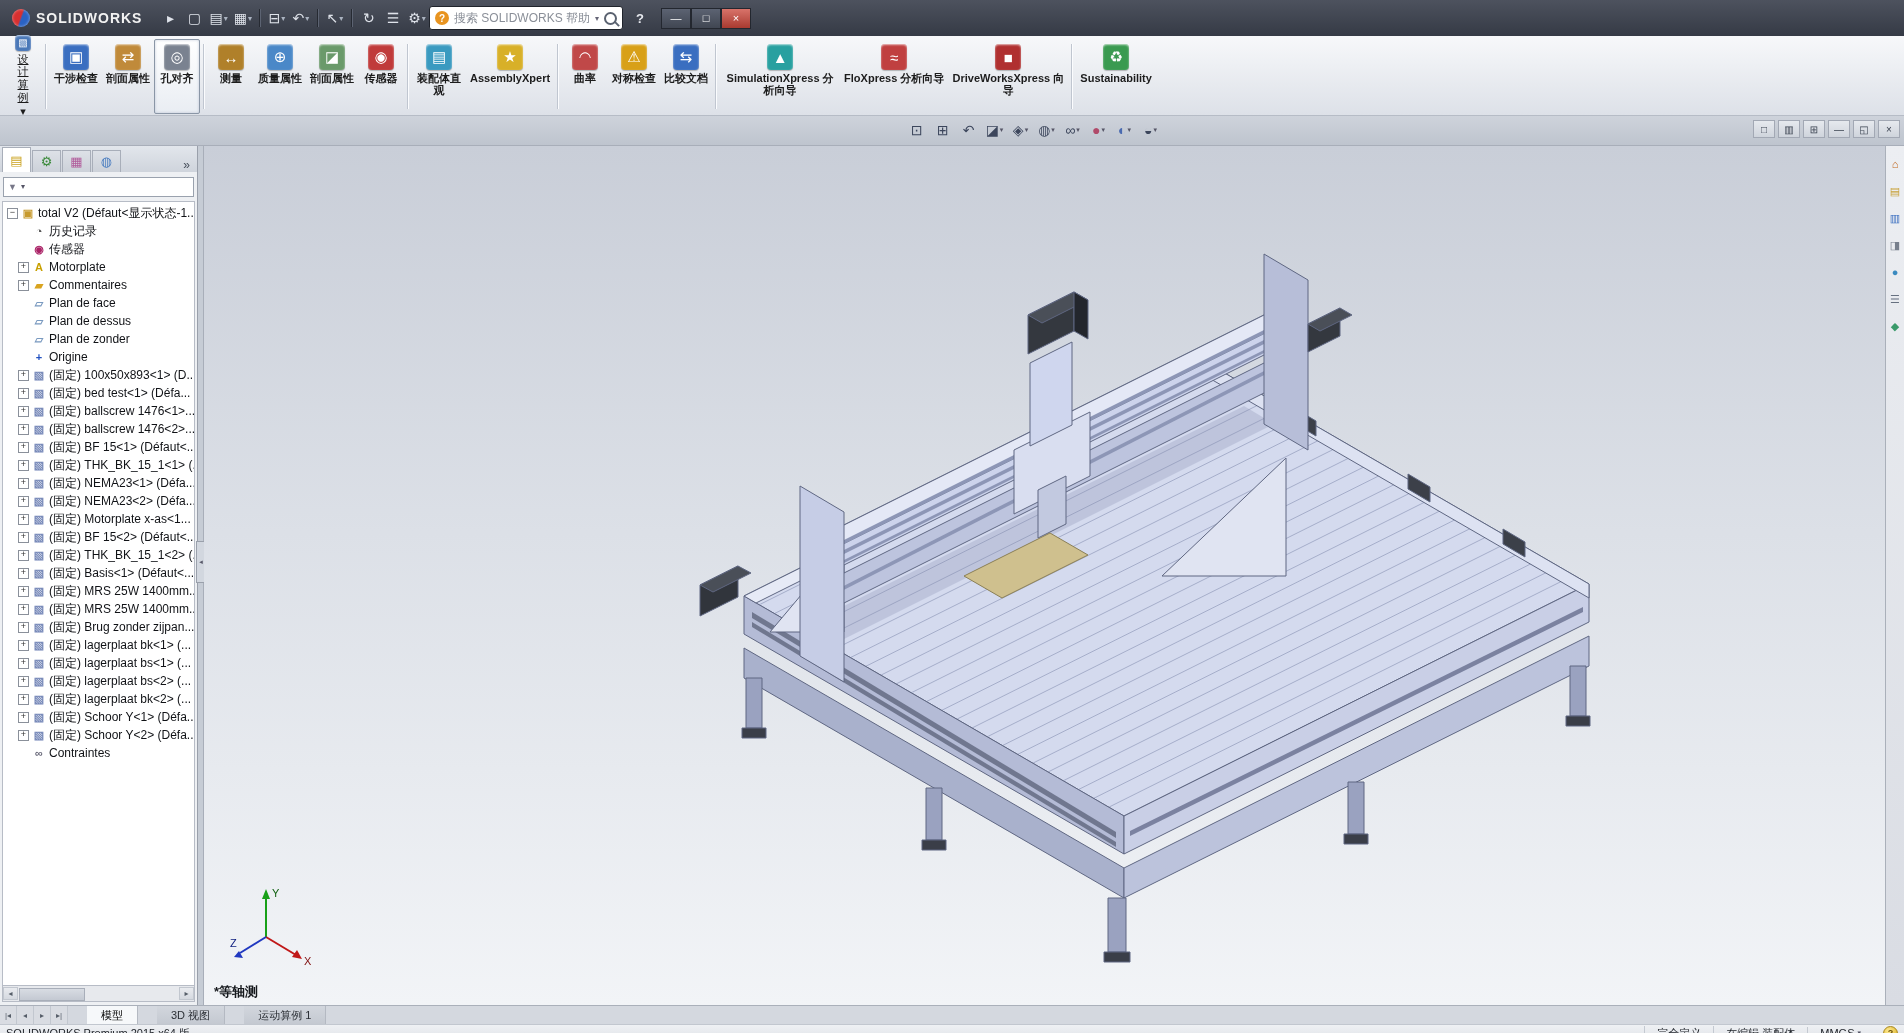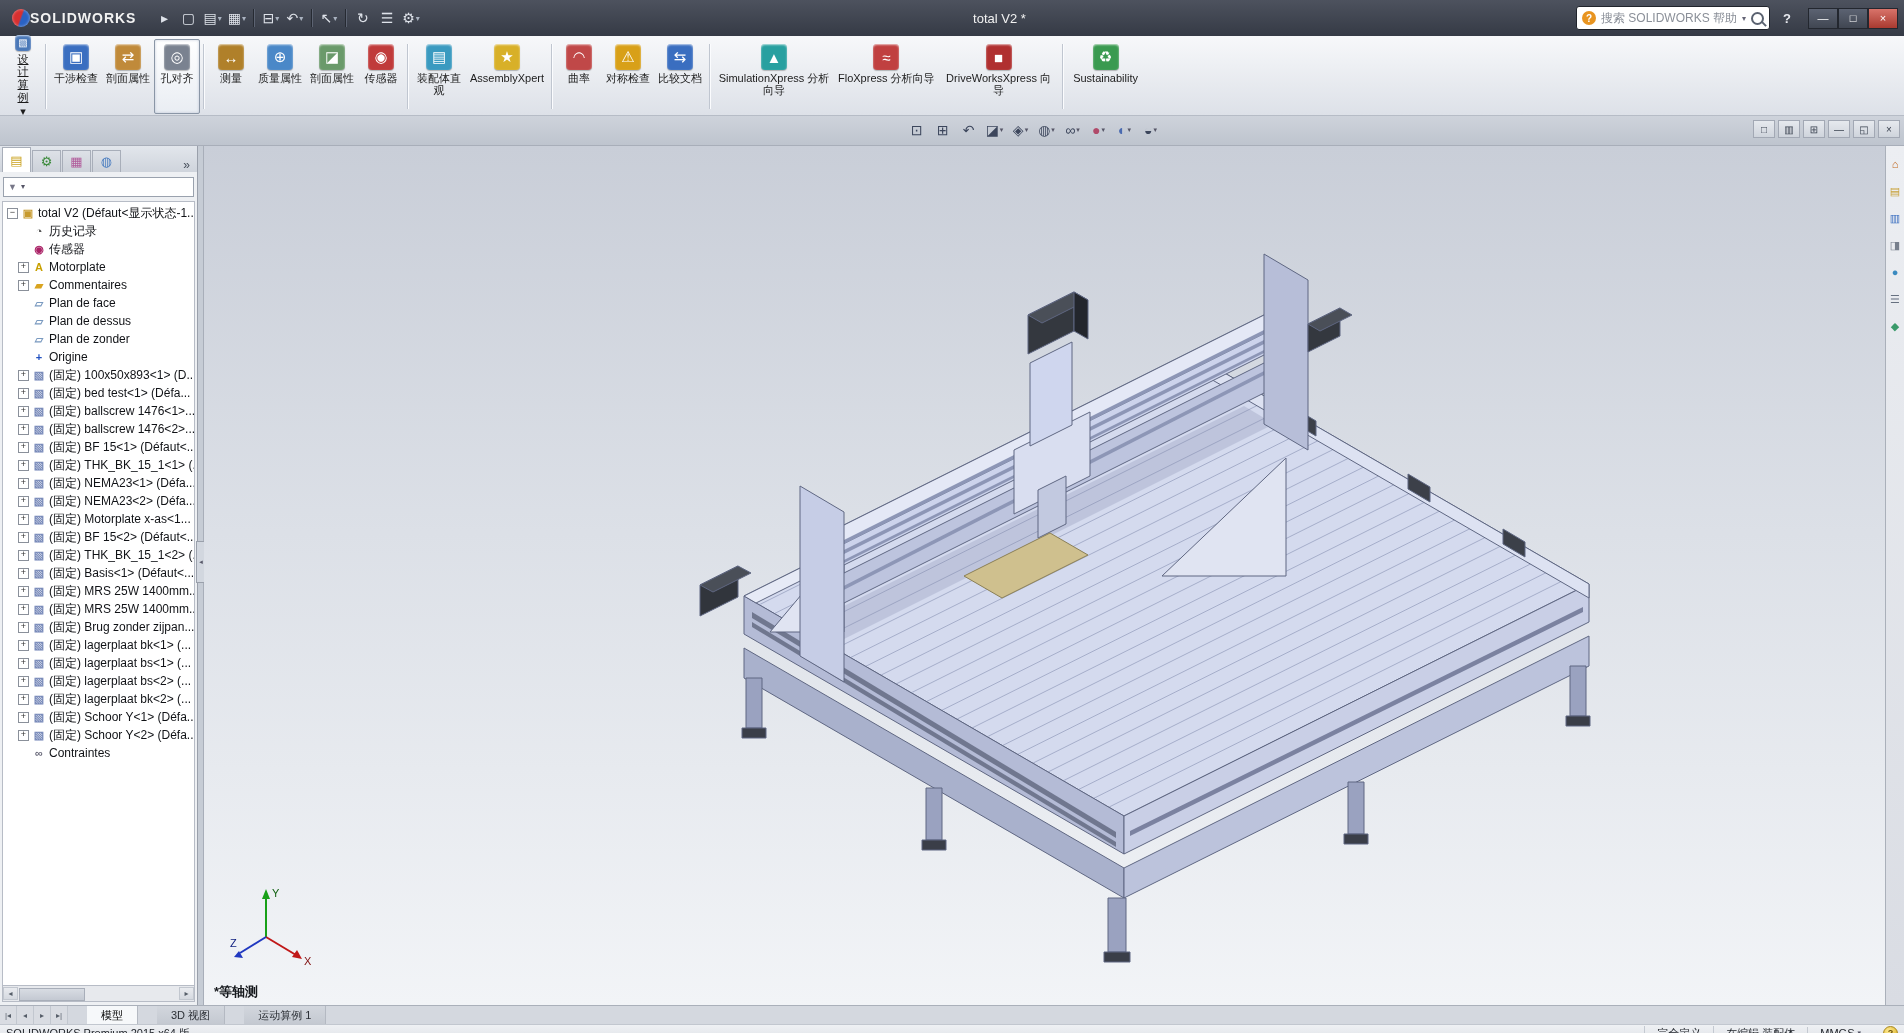--- a/index.html
+++ b/index.html
@@ -1,21 +1,21 @@
 <!DOCTYPE html>
 <html><head>
 <meta charset="utf-8">
 <style>
   html,body{margin:0;padding:0;}
   body{width:1904px;height:1033px;overflow:hidden;font-family:"Liberation Sans",sans-serif;background:#e8eaee;}
   .app{position:relative;width:1904px;height:1033px;display:flex;flex-direction:column;}
 
   
   .titlebar{height:36px;flex:none;background:linear-gradient(#4d525e,#353a45);display:flex;align-items:center;color:#eee;padding:0 4px;}
-  .logo{display:flex;align-items:center;padding:0 8px;}
+  .logo{display:flex;align-items:center;gap:6px;padding:0 8px;}
   .logo-mark{width:18px;height:18px;border-radius:50%;background:linear-gradient(110deg,#d83030 46%,#2a62c4 54%);box-shadow:inset 0 0 3px rgba(255,255,255,.5);}
   .logo-text{font-size:14px;font-weight:bold;letter-spacing:1px;color:#f2f2f2;}
   .tb-tools{display:flex;align-items:center;margin-left:8px;}
   .tb-btn{height:26px;min-width:24px;display:flex;align-items:center;justify-content:center;background:transparent;border:none;color:#dfe3ea;font-size:14px;gap:1px;padding:0 3px;cursor:default;}
   .tb-btn .arr{font-size:8px;color:#aab2c0;}
   .tb-sep{width:1px;height:18px;background:#262a32;border-right:1px solid #5c6372;margin:0 4px;display:inline-block;}
   .tb-title{flex:1;text-align:center;font-size:13px;color:#f2f2f2;white-space:nowrap;}
   .tb-right{display:flex;align-items:center;gap:6px;padding-right:2px;}
   .search-box{width:182px;height:22px;background:#fff;border-radius:3px;display:flex;align-items:center;padding:0 5px;gap:5px;color:#8a8f98;font-size:12px;border:1px solid #20242c;}
   .search-badge{width:14px;height:14px;flex:none;border-radius:50%;background:#e89420;color:#fff;font-size:10px;font-weight:bold;display:flex;align-items:center;justify-content:center;}
@@ -29,21 +29,21 @@
   .win-btn.close{background:linear-gradient(#d8736a,#a93a30);}
 
   
   .ribbon{height:75px;flex:none;background:linear-gradient(#f7f8fa,#dde1e8);border-bottom:1px solid #b6bcc6;display:flex;align-items:stretch;padding:3px 4px 1px;}
   .rb-vert{width:38px;flex:none;display:flex;flex-direction:column;align-items:center;justify-content:center;gap:2px;font-size:11px;color:#1c1c1c;background:transparent;border:1px solid transparent;}
   .rb-vert .vtxt{width:13px;line-height:1.15;word-break:break-all;text-align:center;text-decoration:underline;}
   .rb-vert .rb-ic{width:16px;height:16px;font-size:10px;margin:0;}
   .rb-btn{display:flex;flex-direction:column;align-items:center;justify-content:flex-start;padding:4px 3px 1px;min-width:46px;max-width:54px;border:1px solid transparent;border-radius:2px;font-size:11px;color:#1c1c1c;background:transparent;}
   .rb-btn.wide{max-width:120px;min-width:78px;}
   .rb-ic{width:26px;height:26px;flex:none;border-radius:4px;display:flex;align-items:center;justify-content:center;color:#fff;font-size:15px;box-shadow:inset 0 1px 2px rgba(255,255,255,.7),0 1px 1px rgba(0,0,0,.25);margin-bottom:2px;}
-  .rb-lbl{text-align:center;line-height:1.12;white-space:normal;}
+  .rb-lbl{text-align:center;line-height:1.12;white-space:normal;font-weight:bold;}
   .rb-btn.active{background:linear-gradient(#ffffff,#e9edf3);border:1px solid #8a96a6;box-shadow:inset 0 0 3px rgba(120,140,170,.4);}
   .rb-sep{width:1px;background:#c0c6d0;border-right:1px solid #fbfcfe;margin:5px 3px;}
 
   
   .band{height:29px;flex:none;background:linear-gradient(#ced3db,#bec4ce);border-bottom:1px solid #a8aeb9;display:flex;align-items:flex-end;position:relative;}
   .cmd-tabs{display:flex;align-items:flex-end;padding-left:6px;height:100%;}
   .cmd-tab{height:23px;padding:0 13px;font-size:12px;color:#24282e;display:flex;align-items:center;border:1px solid transparent;border-bottom:none;white-space:nowrap;}
   .cmd-tab.boxed{border:1px solid #9aa0ab;background:linear-gradient(#dde1e7,#cbd0d9);margin-left:2px;height:22px;}
   .cmd-tab.active{background:#f4f6f9;border:1px solid #9aa0aa;border-bottom:1px solid #f4f6f9;height:26px;font-weight:bold;}
   .hu-wrap{position:absolute;left:905px;top:2px;display:flex;gap:3px;align-items:center;}
@@ -143,21 +143,20 @@
           <span class="tb-glyph">↻</span>
         </button>
         <button class="tb-btn">
           <span class="tb-glyph">☰</span>
         </button>
         <button class="tb-btn">
           <span class="tb-glyph">⚙</span>
           <span class="arr">▾</span>
         </button>
       </div>
-    <div class="tb-title">total V2 *</div>
     <div class="tb-right">
       <div class="search-box">
         <span class="search-badge">?</span>
         <span class="search-text">搜索 SOLIDWORKS 帮助</span>
         <span class="search-arr">▾</span>
         <span class="lens"></span>
       </div>
       <button class="help-btn">?</button>
       <div class="win-btns" id="win-btns">
           <button class="win-btn">—</button>

